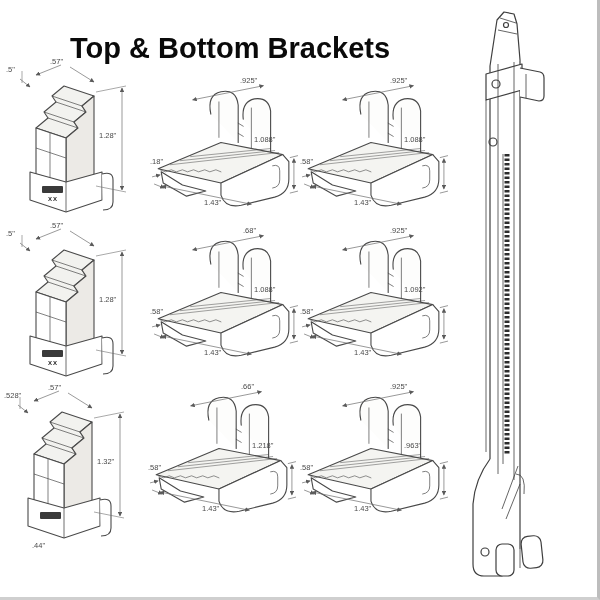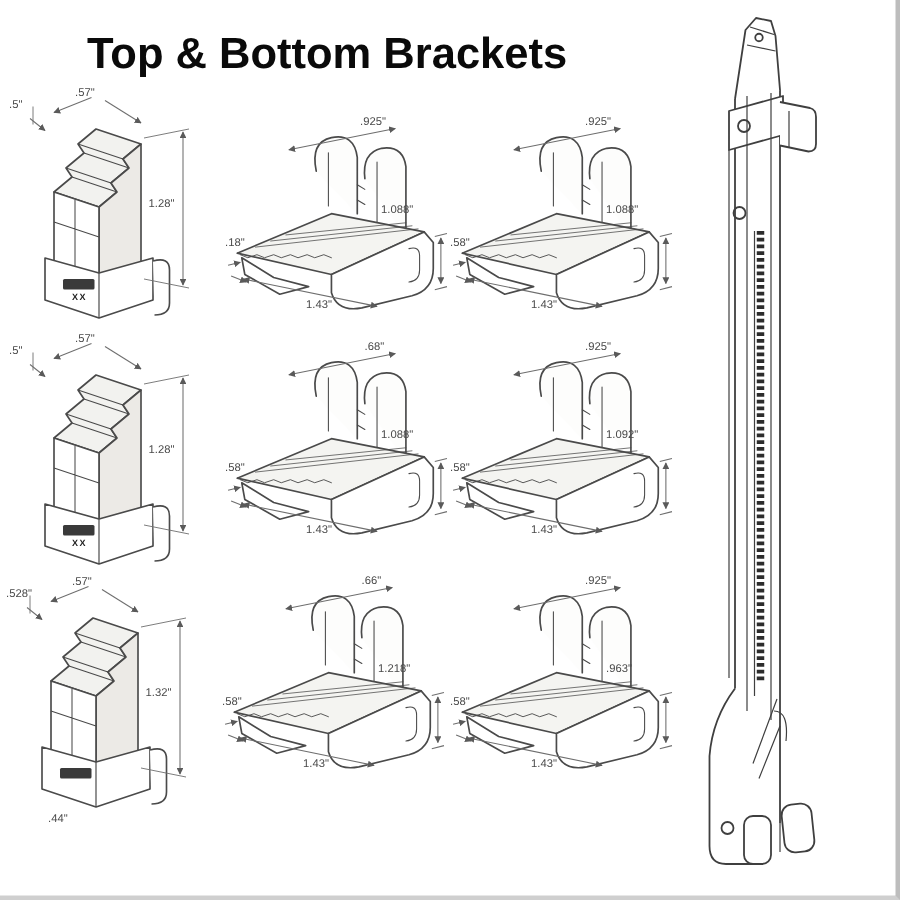--- a/index.html
+++ b/index.html
@@ -2,21 +2,21 @@
 <html><head>
 <meta charset="utf-8">
 <style>
   html,body{margin:0;padding:0;}
   body{
     width:600px;height:600px;position:relative;background:#ffffff;
     font-family:"Liberation Sans",sans-serif;overflow:hidden;
   }
   .frame{position:absolute;inset:0;border-right:3px solid #bdbdbd;border-bottom:3px solid #cfcfcf;pointer-events:none;}
   .page-title{
-    position:absolute;left:58px;top:20px;margin:0;
+    position:absolute;left:58px;top:20px;margin:12px;
     font-size:29px;font-weight:600;color:#0a0a0a;letter-spacing:0px;white-space:nowrap;
   }
   .cell{position:absolute;margin:0;padding:0;}
   .cell svg.art{position:absolute;left:0;top:0;width:100%;height:100%;}
   .dim{
     position:absolute;font-size:7.5px;color:#4a4a4a;white-space:nowrap;line-height:1;
   }
   .stamp{font-size:6px;font-weight:bold;color:#222;letter-spacing:1px;}
   .hidden-defs{position:absolute;width:0;height:0;overflow:hidden;}
 </style>

